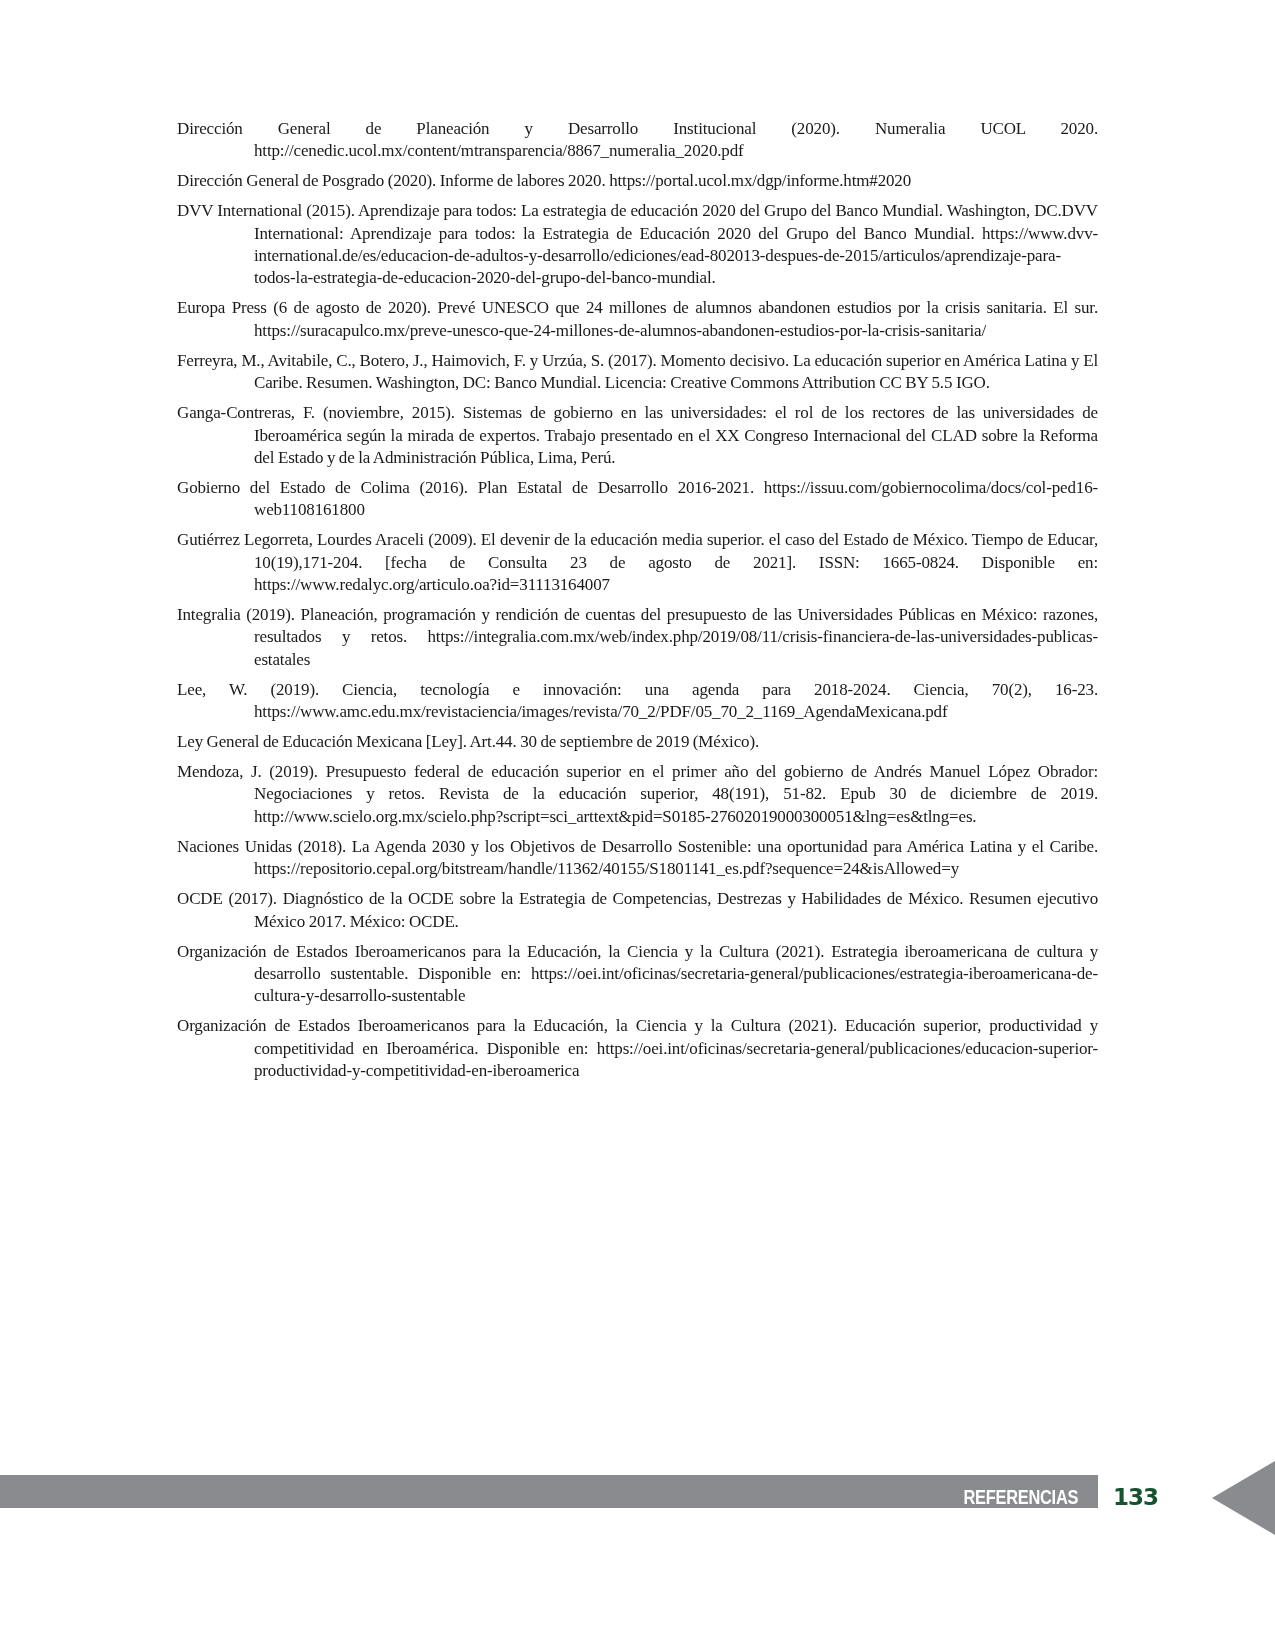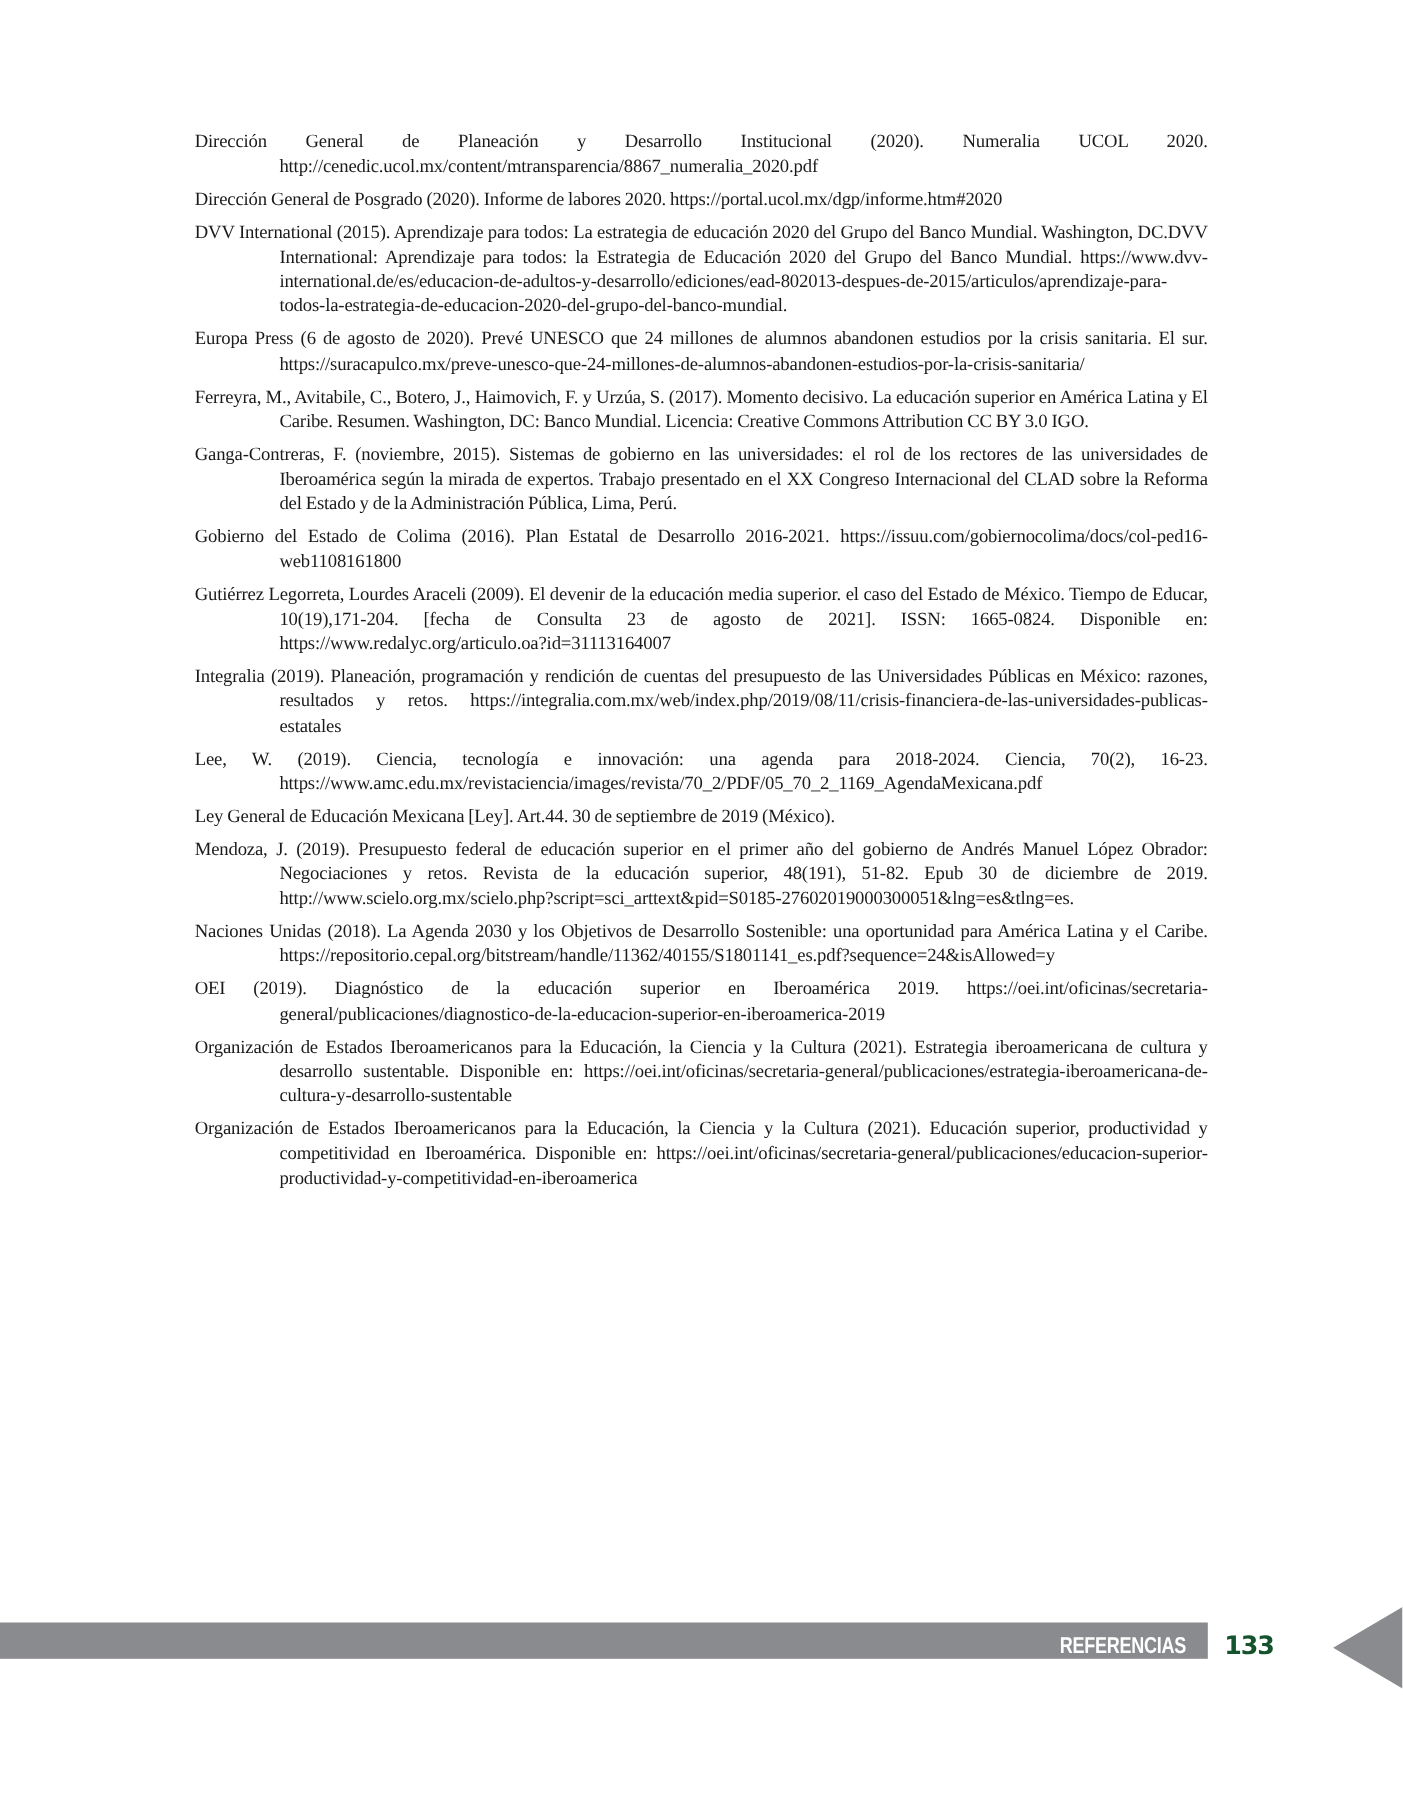--- a/index.html
+++ b/index.html
@@ -41,30 +41,30 @@
   }
 </style>
 </head>
 <body>
 
 <ul class="refs">
   <li class="ref">Dirección General de Planeación y Desarrollo Institucional (2020). Numeralia UCOL 2020. http://cenedic.ucol.mx/content/mtransparencia/8867_numeralia_2020.pdf</li>
   <li class="ref">Dirección General de Posgrado (2020). Informe de labores 2020. https://portal.ucol.mx/dgp/informe.htm#2020</li>
   <li class="ref">DVV International (2015). Aprendizaje para todos: La estrategia de educación 2020 del Grupo del Banco Mundial. Washington, DC.DVV International: Aprendizaje para todos: la Estrategia de Educación 2020 del Grupo del Banco Mundial. https://www.dvv-international.de/es/educacion-de-adultos-y-desarrollo/ediciones/ead-802013-despues-de-2015/articulos/aprendizaje-para-todos-la-estrategia-de-educacion-2020-del-grupo-del-banco-mundial.</li>
   <li class="ref">Europa Press (6 de agosto de 2020). Prevé UNESCO que 24 millones de alumnos abandonen estudios por la crisis sanitaria. El sur. https://suracapulco.mx/preve-unesco-que-24-millones-de-alumnos-abandonen-estudios-por-la-crisis-sanitaria/</li>
-  <li class="ref">Ferreyra, M., Avitabile, C., Botero, J., Haimovich, F. y Urzúa, S. (2017). Momento decisivo. La educación superior en América Latina y El Caribe. Resumen. Washington, DC: Banco Mundial. Licencia: Creative Commons Attribution CC BY 3.0 IGO.</li>
+  <li class="ref">Ferreyra, M., Avitabile, C., Botero, J., Haimovich, F. y Urzúa, S. (2017). Momento decisivo. La educación superior en América Latina y El Caribe. Resumen. Washington, DC: Banco Mundial. Licencia: Creative Commons Attribution CC BY 5.5 IGO.</li>
   <li class="ref">Ganga-Contreras, F. (noviembre, 2015). Sistemas de gobierno en las universidades: el rol de los rectores de las universidades de Iberoamérica según la mirada de expertos. Trabajo presentado en el XX Congreso Internacional del CLAD sobre la Reforma del Estado y de la Administración Pública, Lima, Perú.</li>
   <li class="ref">Gobierno del Estado de Colima (2016). Plan Estatal de Desarrollo 2016-2021. https://issuu.com/gobiernocolima/docs/col-ped16-web1108161800</li>
   <li class="ref">Gutiérrez Legorreta, Lourdes Araceli (2009). El devenir de la educación media superior. el caso del Estado de México. Tiempo de Educar, 10(19),171-204. [fecha de Consulta 23 de agosto de 2021]. ISSN: 1665-0824. Disponible en: https://www.redalyc.org/articulo.oa?id=31113164007</li>
   <li class="ref">Integralia (2019). Planeación, programación y rendición de cuentas del presupuesto de las Universidades Públicas en México: razones, resultados y retos. https://integralia.com.mx/web/index.php/2019/08/11/crisis-financiera-de-las-universidades-publicas-estatales</li>
   <li class="ref">Lee, W. (2019). Ciencia, tecnología e innovación: una agenda para 2018-2024. Ciencia, 70(2), 16-23. https://www.amc.edu.mx/revistaciencia/images/revista/70_2/PDF/05_70_2_1169_AgendaMexicana.pdf</li>
   <li class="ref">Ley General de Educación Mexicana [Ley]. Art.44. 30 de septiembre de 2019 (México).</li>
   <li class="ref">Mendoza, J. (2019). Presupuesto federal de educación superior en el primer año del gobierno de Andrés Manuel López Obrador: Negociaciones y retos. Revista de la educación superior, 48(191), 51-82. Epub 30 de diciembre de 2019. http://www.scielo.org.mx/scielo.php?script=sci_arttext&amp;pid=S0185-27602019000300051&amp;lng=es&amp;tlng=es.</li>
   <li class="ref">Naciones Unidas (2018). La Agenda 2030 y los Objetivos de Desarrollo Sostenible: una oportunidad para América Latina y el Caribe. https://repositorio.cepal.org/bitstream/handle/11362/40155/S1801141_es.pdf?sequence=24&amp;isAllowed=y</li>
-  <li class="ref">OEI (2019). Diagnóstico de la educación superior en Iberoamérica 2019. https://oei.int/oficinas/secretaria-general/publicaciones/diagnostico-de-la-educacion-superior-en-iberoamerica-2019</li>
+  <li class="ref">OCDE (2017). Diagnóstico de la OCDE sobre la Estrategia de Competencias, Destrezas y Habilidades de México. Resumen ejecutivo México 2017. México: OCDE.</li>
   <li class="ref">Organización de Estados Iberoamericanos para la Educación, la Ciencia y la Cultura (2021). Estrategia iberoamericana de cultura y desarrollo sustentable. Disponible en: https://oei.int/oficinas/secretaria-general/publicaciones/estrategia-iberoamericana-de-cultura-y-desarrollo-sustentable</li>
   <li class="ref">Organización de Estados Iberoamericanos para la Educación, la Ciencia y la Cultura (2021). Educación superior, productividad y competitividad en Iberoamérica. Disponible en: https://oei.int/oficinas/secretaria-general/publicaciones/educacion-superior-productividad-y-competitividad-en-iberoamerica</li>
 </ul>
 
 <div class="footer-bar">
   <span class="footer-section">REFERENCIAS</span>
 </div>
 <div class="page-number">133</div>
 <div class="page-triangle"></div>
 

